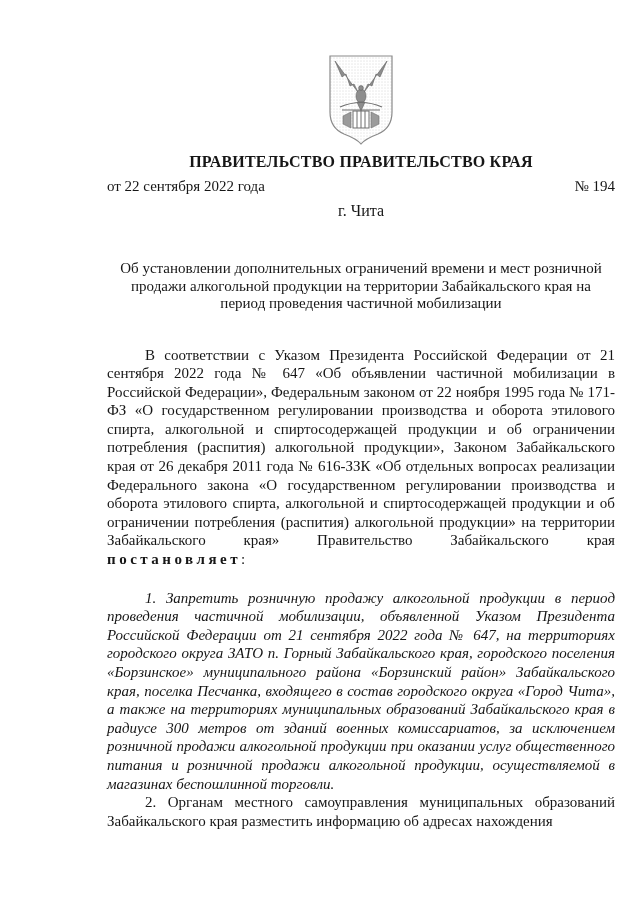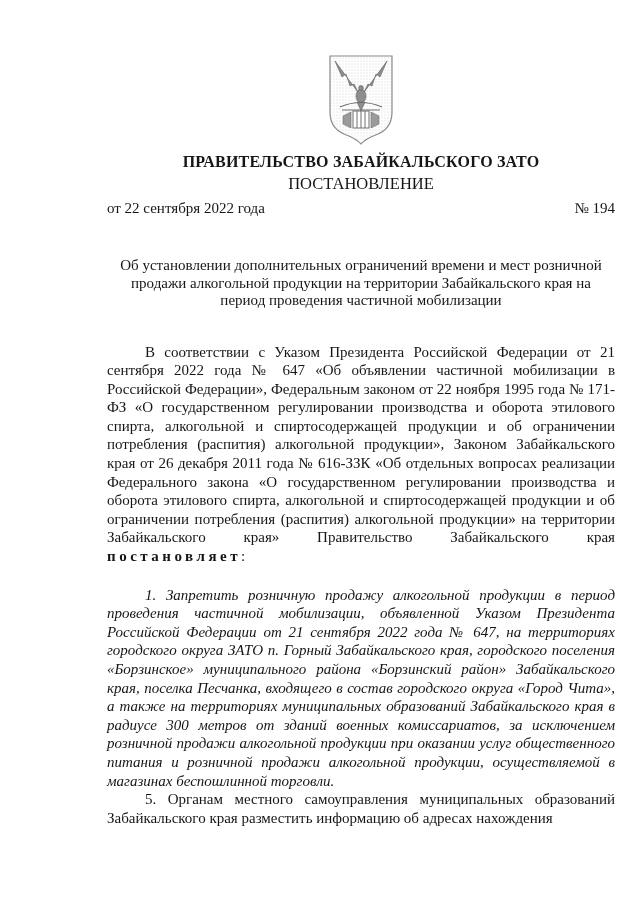--- a/index.html
+++ b/index.html
@@ -102,32 +102,32 @@
 
         <rect x="26" y="57" width="16" height="17" fill="#ffffff" stroke="#6f6f6f" stroke-width="1"></rect>
         <line x1="30" y1="57" x2="30" y2="74" stroke="#6f6f6f" stroke-width="1"></line>
         <line x1="34" y1="57" x2="34" y2="74" stroke="#6f6f6f" stroke-width="1"></line>
         <line x1="38" y1="57" x2="38" y2="74" stroke="#6f6f6f" stroke-width="1"></line>
         <polygon points="16,62 24,58 24,74 16,70" fill="#9b9b9b" stroke="#6f6f6f" stroke-width="0.6"></polygon>
         <polygon points="52,62 44,58 44,74 52,70" fill="#9b9b9b" stroke="#6f6f6f" stroke-width="0.6"></polygon>
       </svg>
     </div>
 
-    <div class="org-name">ПРАВИТЕЛЬСТВО ЗАБАЙКАЛЬСКОГО ЗАТО</div>
+    <div class="org-name">ПРАВИТЕЛЬСТВО ПРАВИТЕЛЬСТВО КРАЯ</div>
 
-    <div class="doc-type">ПОСТАНОВЛЕНИЕ</div>
 
     <div class="date-row">
       <span>от 22 сентября 2022 года</span>
       <span>№ 194</span>
     </div>
 
+    <div class="place">г. Чита</div>
 
     <div class="doc-title">Об установлении дополнительных ограничений времени и мест розничной продажи алкогольной продукции на территории Забайкальского края на период проведения частичной мобилизации</div>
 
     <p class="body-text intro"><span>В соответствии с Указом Президента Российской Федерации от 21 сентября 2022 года № 647 «Об объявлении частичной мобилизации в Российской Федерации», Федеральным законом от 22 ноября 1995 года № 171-ФЗ «О государственном регулировании производства и оборота этилового спирта, алкогольной и спиртосодержащей продукции и об ограничении потребления (распития) алкогольной продукции», Законом Забайкальского края от 26 декабря 2011 года № 616-ЗЗК «Об отдельных вопросах реализации Федерального закона «О государственном регулировании производства и оборота этилового спирта, алкогольной и спиртосодержащей продукции и об ограничении потребления (распития) алкогольной продукции» на территории Забайкальского края» Правительство Забайкальского края </span><span class="decree-word">постановляет</span><span>:</span></p>
 
     <p class="body-text item-1">1. Запретить розничную продажу алкогольной продукции в период проведения частичной мобилизации, объявленной Указом Президента Российской Федерации от 21 сентября 2022 года № 647, на территориях городского округа ЗАТО п. Горный Забайкальского края, городского поселения «Борзинское» муниципального района «Борзинский район» Забайкальского края, поселка Песчанка, входящего в состав городского округа «Город Чита», а также на территориях муниципальных образований Забайкальского края в радиусе 300 метров от зданий военных комиссариатов, за исключением розничной продажи алкогольной продукции при оказании услуг общественного питания и розничной продажи алкогольной продукции, осуществляемой в магазинах беспошлинной торговли.</p>
 
-    <p class="body-text item-2">5. Органам местного самоуправления муниципальных образований Забайкальского края разместить информацию об адресах нахождения</p>
+    <p class="body-text item-2">2. Органам местного самоуправления муниципальных образований Забайкальского края разместить информацию об адресах нахождения</p>
 
   </div>
 </div>
 
 </body></html>

